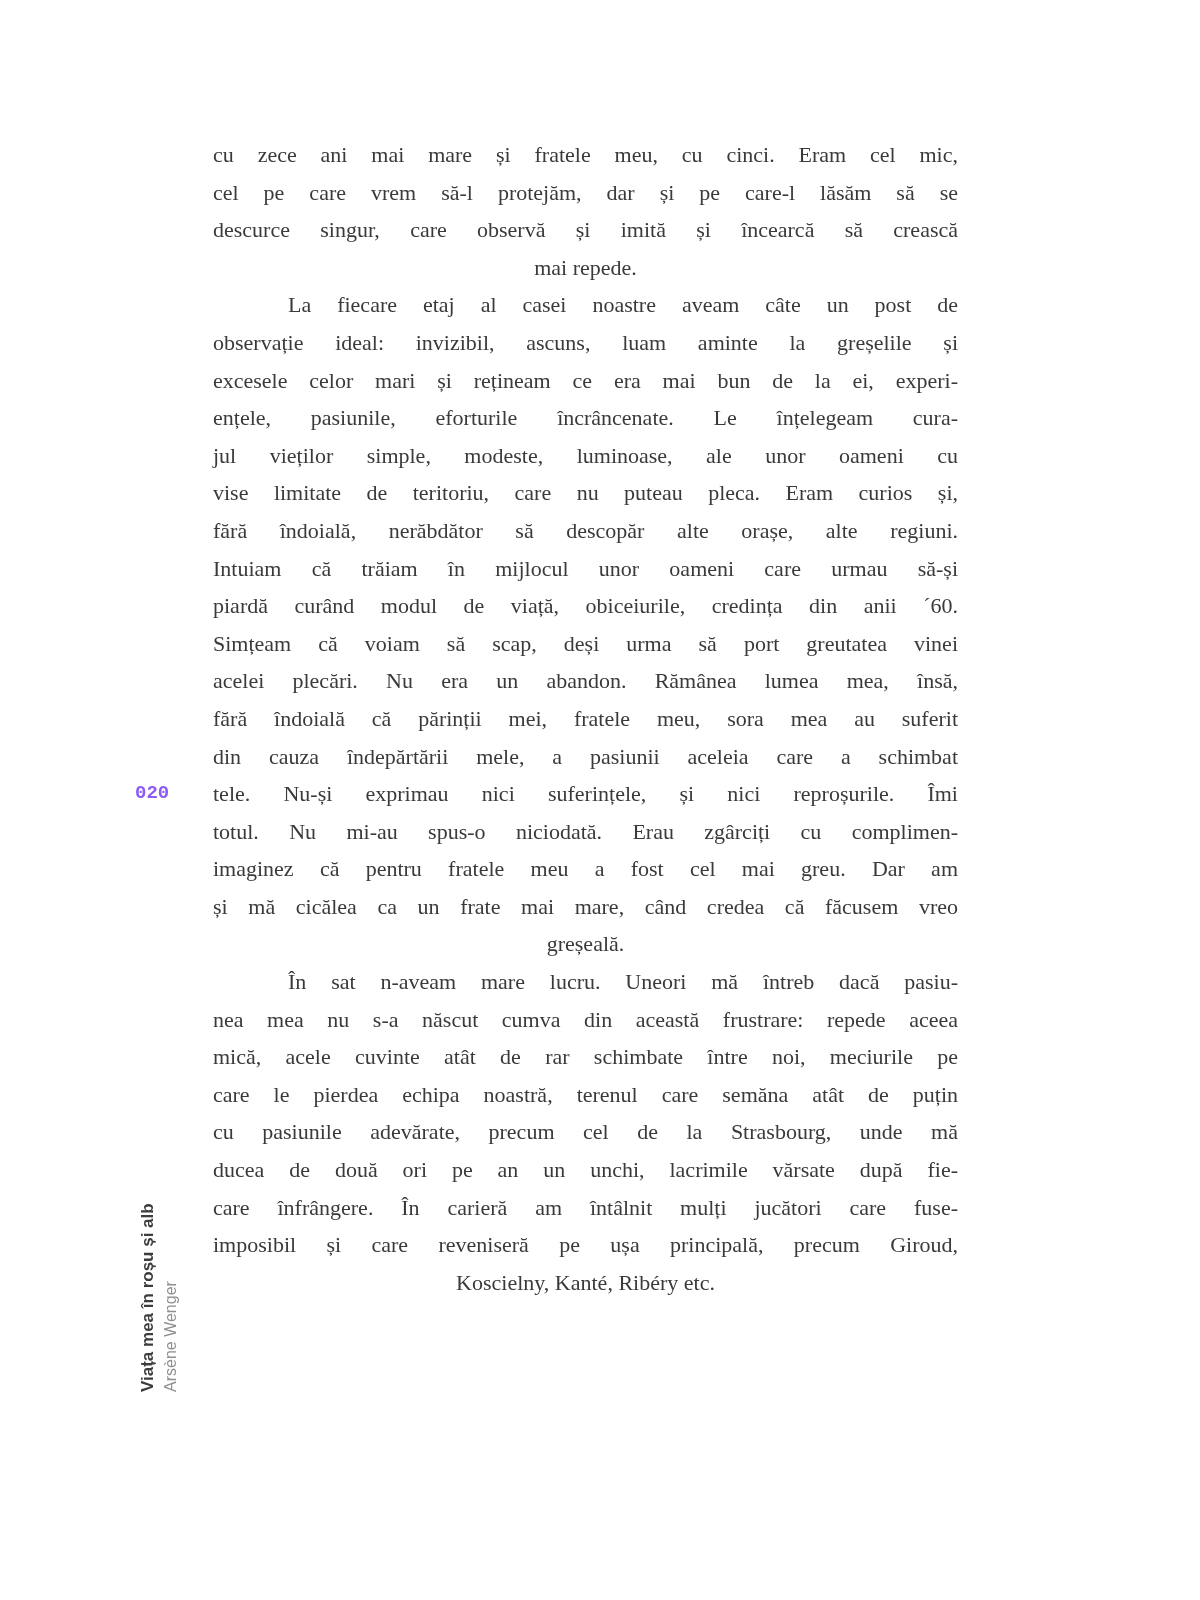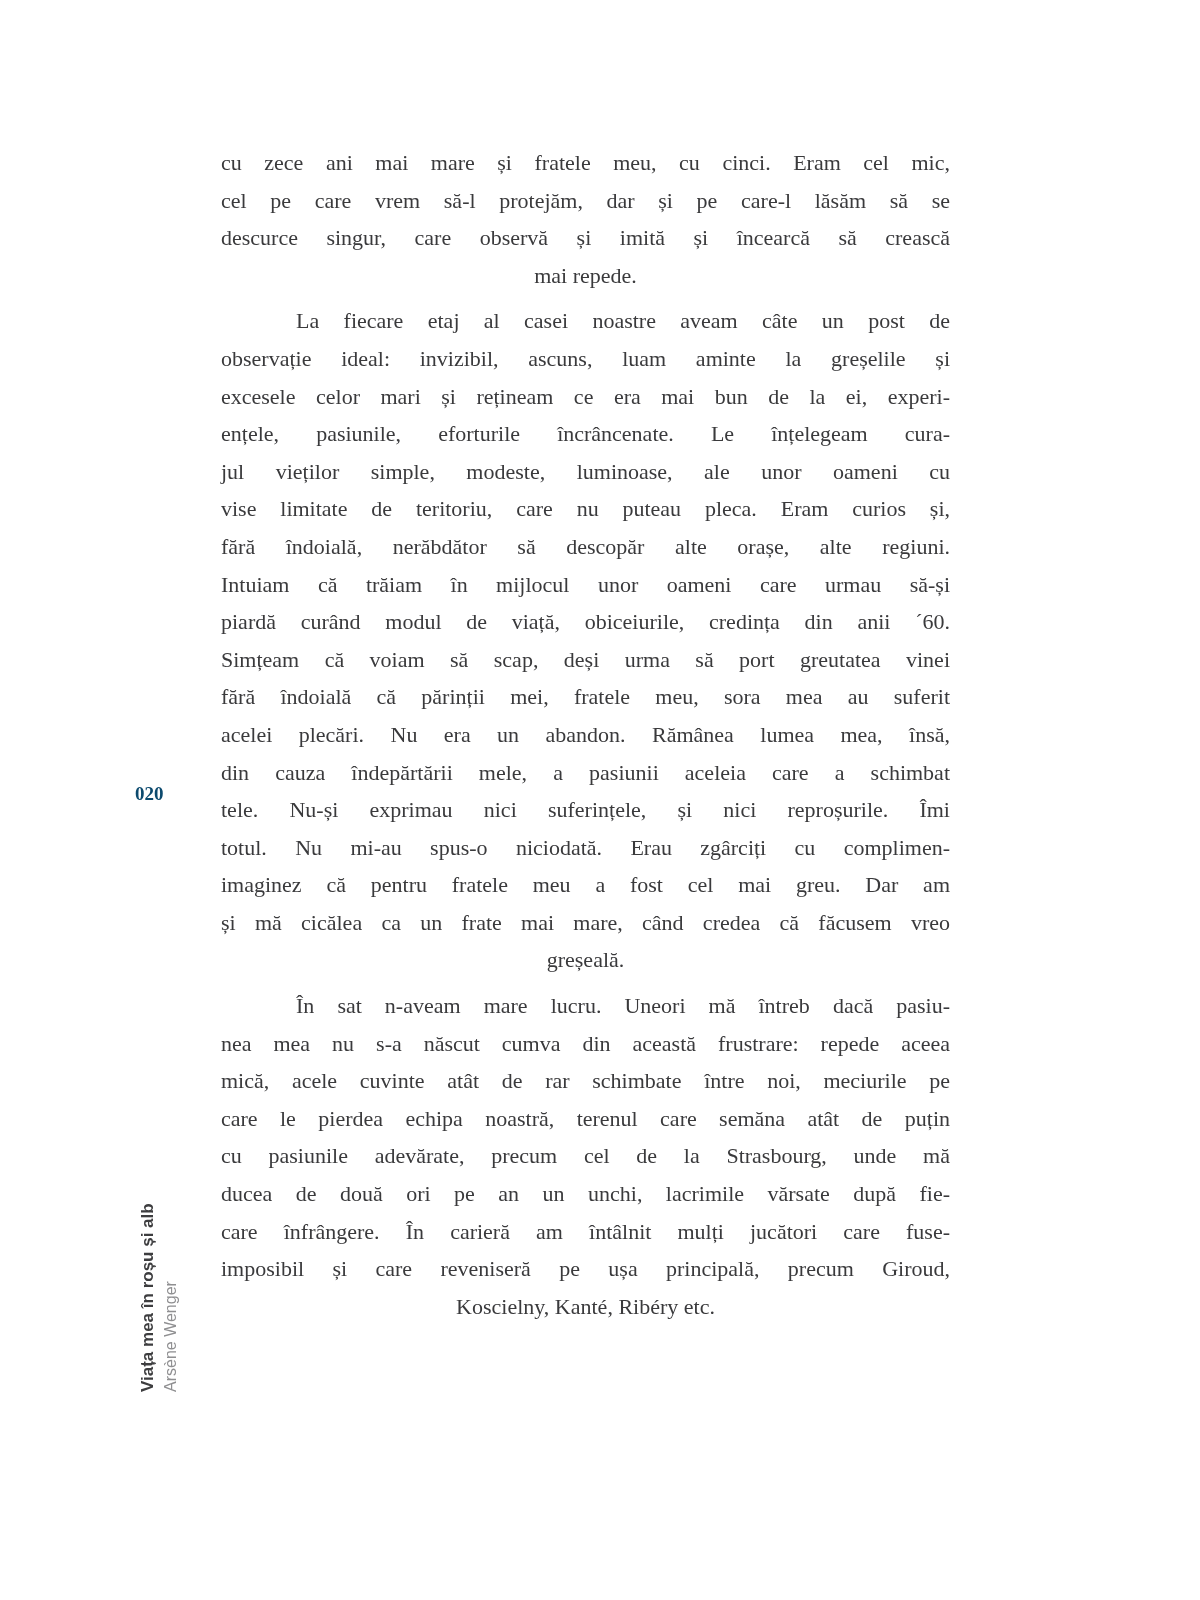--- a/index.html
+++ b/index.html
@@ -17,43 +17,43 @@
     color: #3a3a3c;
   }
   .text-block {
     position: absolute;
     left: 213px;
     top: 136px;
     width: 745px;
     font-size: 22px;
     line-height: 37.6px;
   }
-  .paragraph { margin: 8px; }
+  .paragraph { margin: 0; }
   .line {
     white-space: nowrap;
     text-align: center;
   }
   .line.just {
     white-space: normal;
     text-align: justify;
     text-align-last: justify;
   }
   .paragraph.indent .line.first {
     padding-left: 75px;
   }
   .page-number {
     position: absolute;
     left: 135px;
     top: 775px;
     height: 37.6px;
     line-height: 37.6px;
-    font-family: Liberation Serif, serif;
+    font-family: Liberation Mono, monospace;
     font-weight: bold;
     font-size: 19px;
-    color: #0c4a6e;
+    color: #8b5cf6;
   }
   .spine {
     position: absolute;
     left: 136px;
     top: 1392px;
     transform-origin: 0 0;
     transform: rotate(-90deg);
     white-space: nowrap;
     font-family: "Liberation Sans", "DejaVu Sans", sans-serif;
   }
@@ -93,22 +93,22 @@
         <div class="line just first">La fiecare etaj al casei noastre aveam câte un post de</div>
         <div class="line just">observație ideal: invizibil, ascuns, luam aminte la greșelile și</div>
         <div class="line just">excesele celor mari și rețineam ce era mai bun de la ei, experi-</div>
         <div class="line just">ențele, pasiunile, eforturile încrâncenate. Le înțelegeam cura-</div>
         <div class="line just">jul vieților simple, modeste, luminoase, ale unor oameni cu</div>
         <div class="line just">vise limitate de teritoriu, care nu puteau pleca. Eram curios și,</div>
         <div class="line just">fără îndoială, nerăbdător să descopăr alte orașe, alte regiuni.</div>
         <div class="line just">Intuiam că trăiam în mijlocul unor oameni care urmau să-și</div>
         <div class="line just">piardă curând modul de viață, obiceiurile, credința din anii ´60.</div>
         <div class="line just">Simțeam că voiam să scap, deși urma să port greutatea vinei</div>
+        <div class="line just">acelei plecări. Nu era un abandon. Rămânea lumea mea, însă,</div>
         <div class="line just">fără îndoială că părinții mei, fratele meu, sora mea au suferit</div>
-        <div class="line just">acelei plecări. Nu era un abandon. Rămânea lumea mea, însă,</div>
         <div class="line just">din cauza îndepărtării mele, a pasiunii aceleia care a schimbat</div>
         <div class="line just">tele. Nu-și exprimau nici suferințele, și nici reproșurile. Îmi</div>
         <div class="line just">totul. Nu mi-au spus-o niciodată. Erau zgârciți cu complimen-</div>
         <div class="line just">imaginez că pentru fratele meu a fost cel mai greu. Dar am</div>
         <div class="line just">și mă cicălea ca un frate mai mare, când credea că făcusem vreo</div>
         <div class="line">greșeală.</div>
       </div>
       <div class="paragraph indent">
         <div class="line just first">În sat n-aveam mare lucru. Uneori mă întreb dacă pasiu-</div>
         <div class="line just">nea mea nu s-a născut cumva din această frustrare: repede aceea</div>

